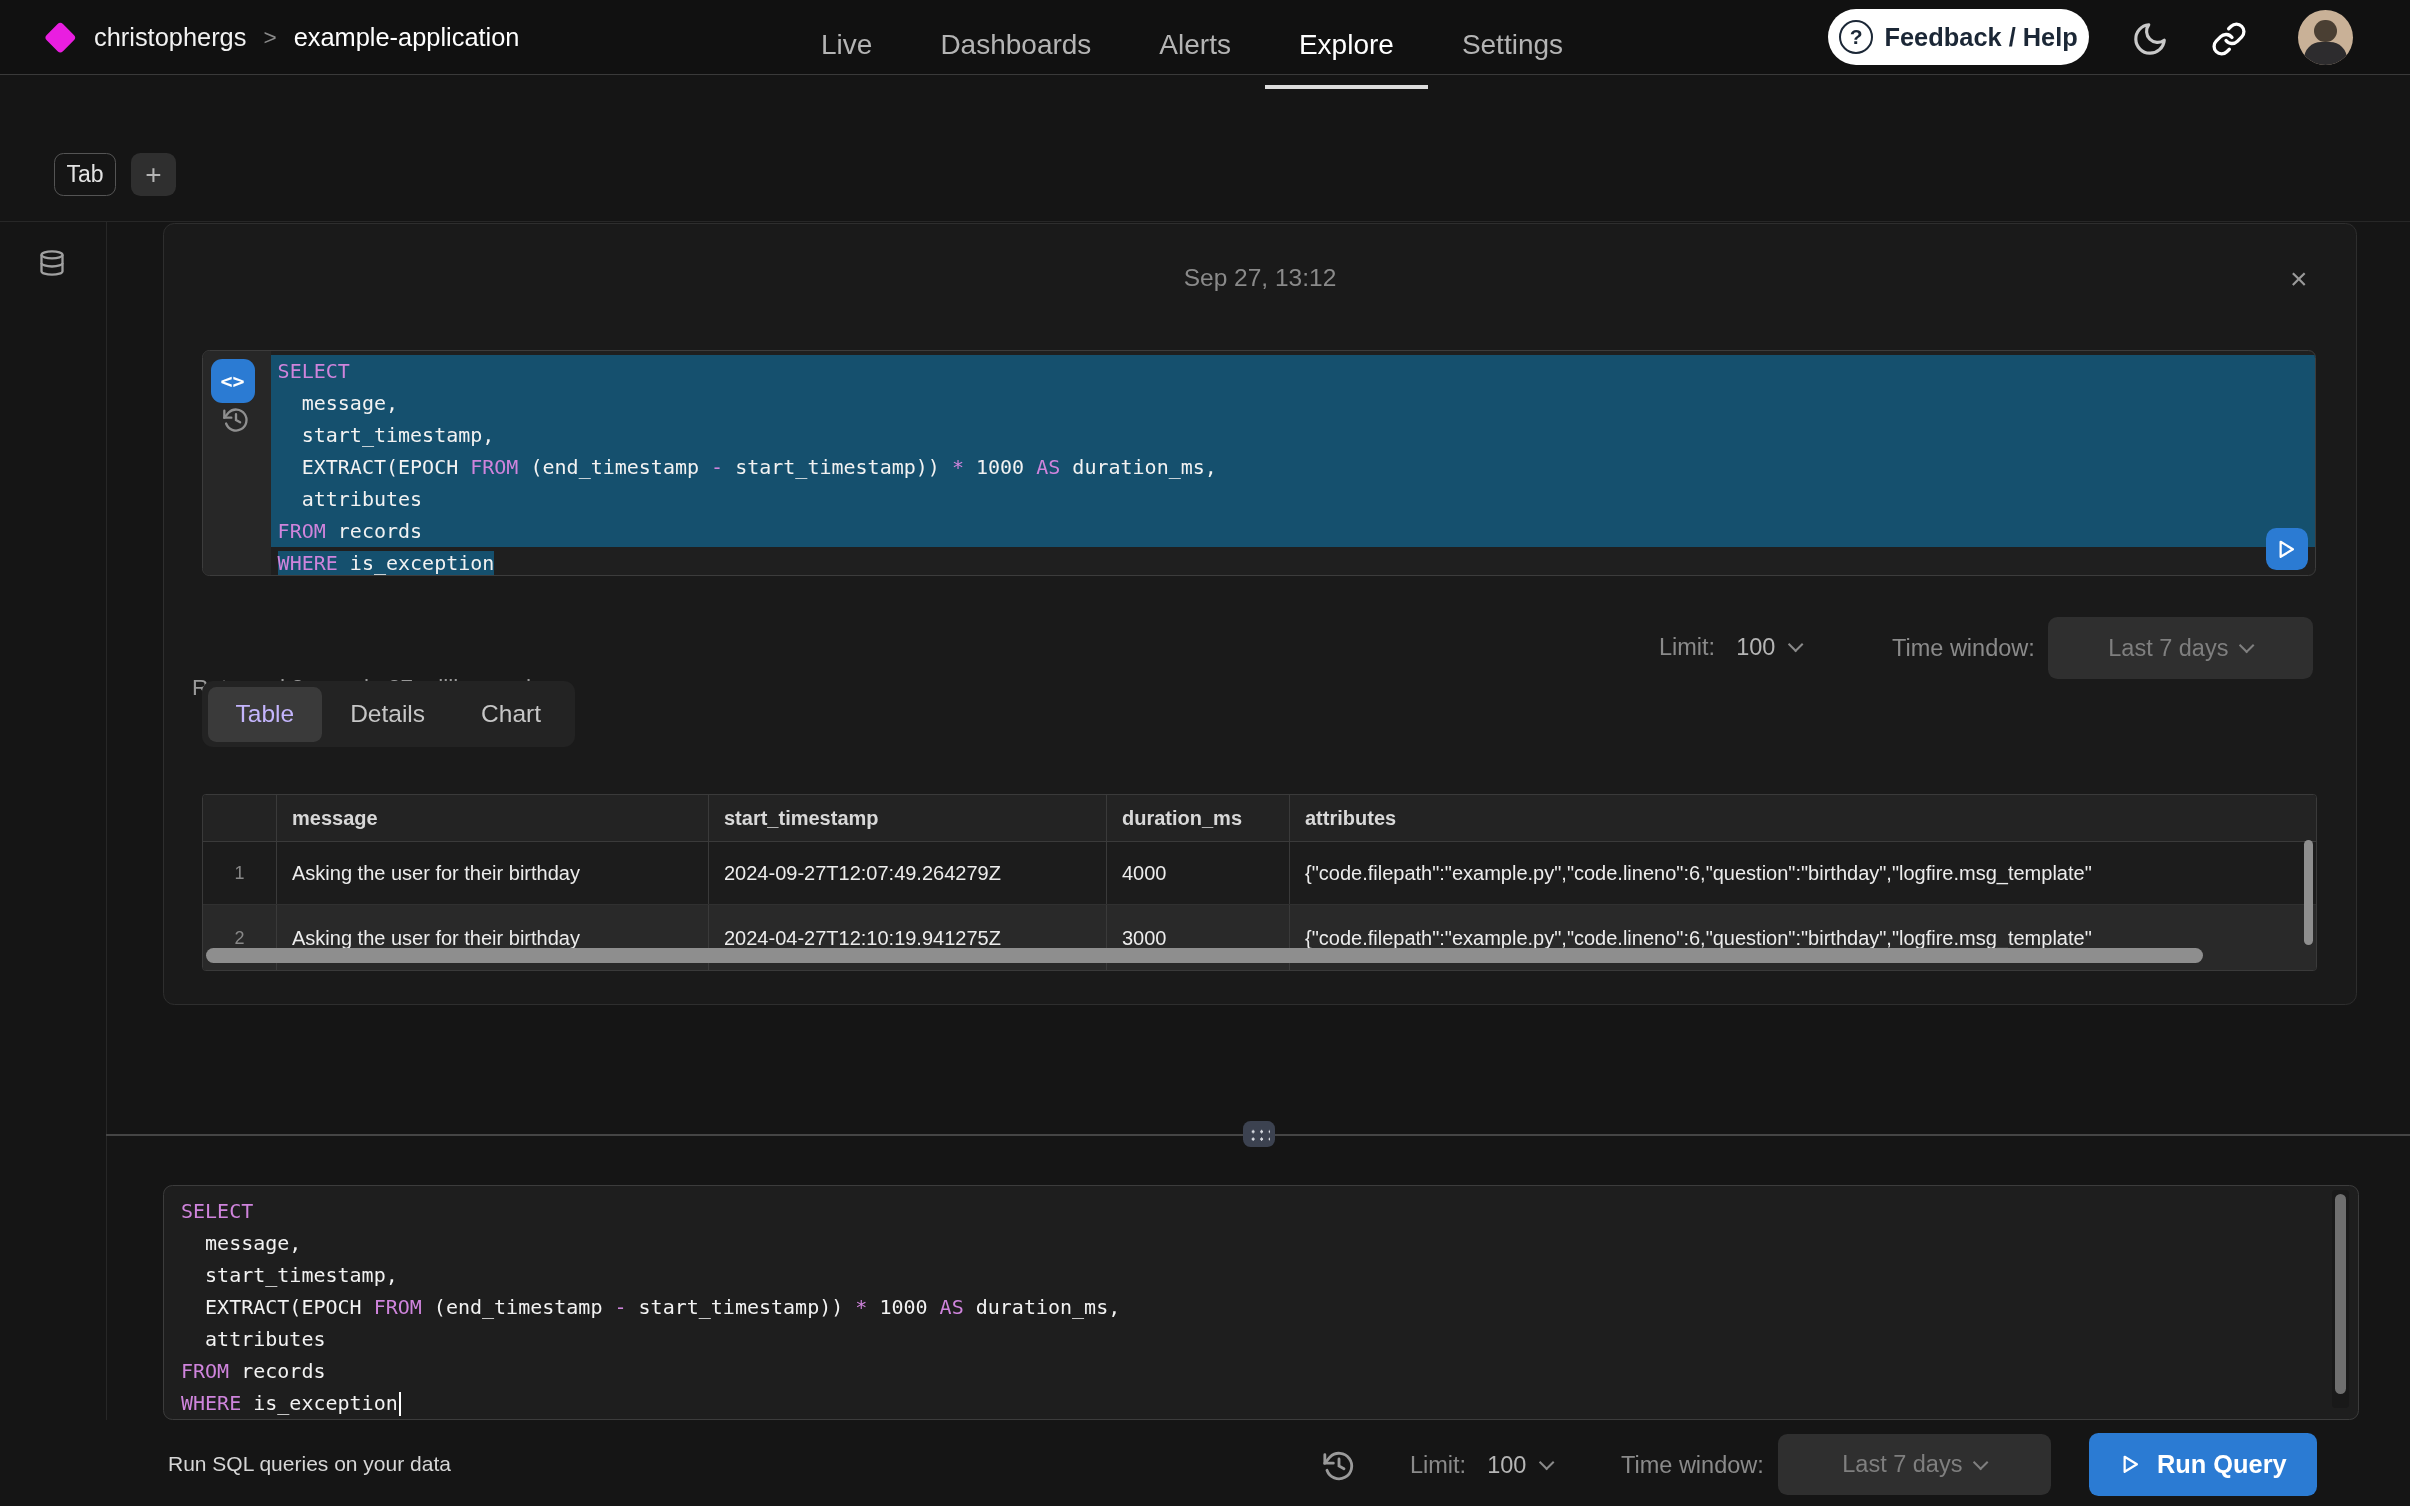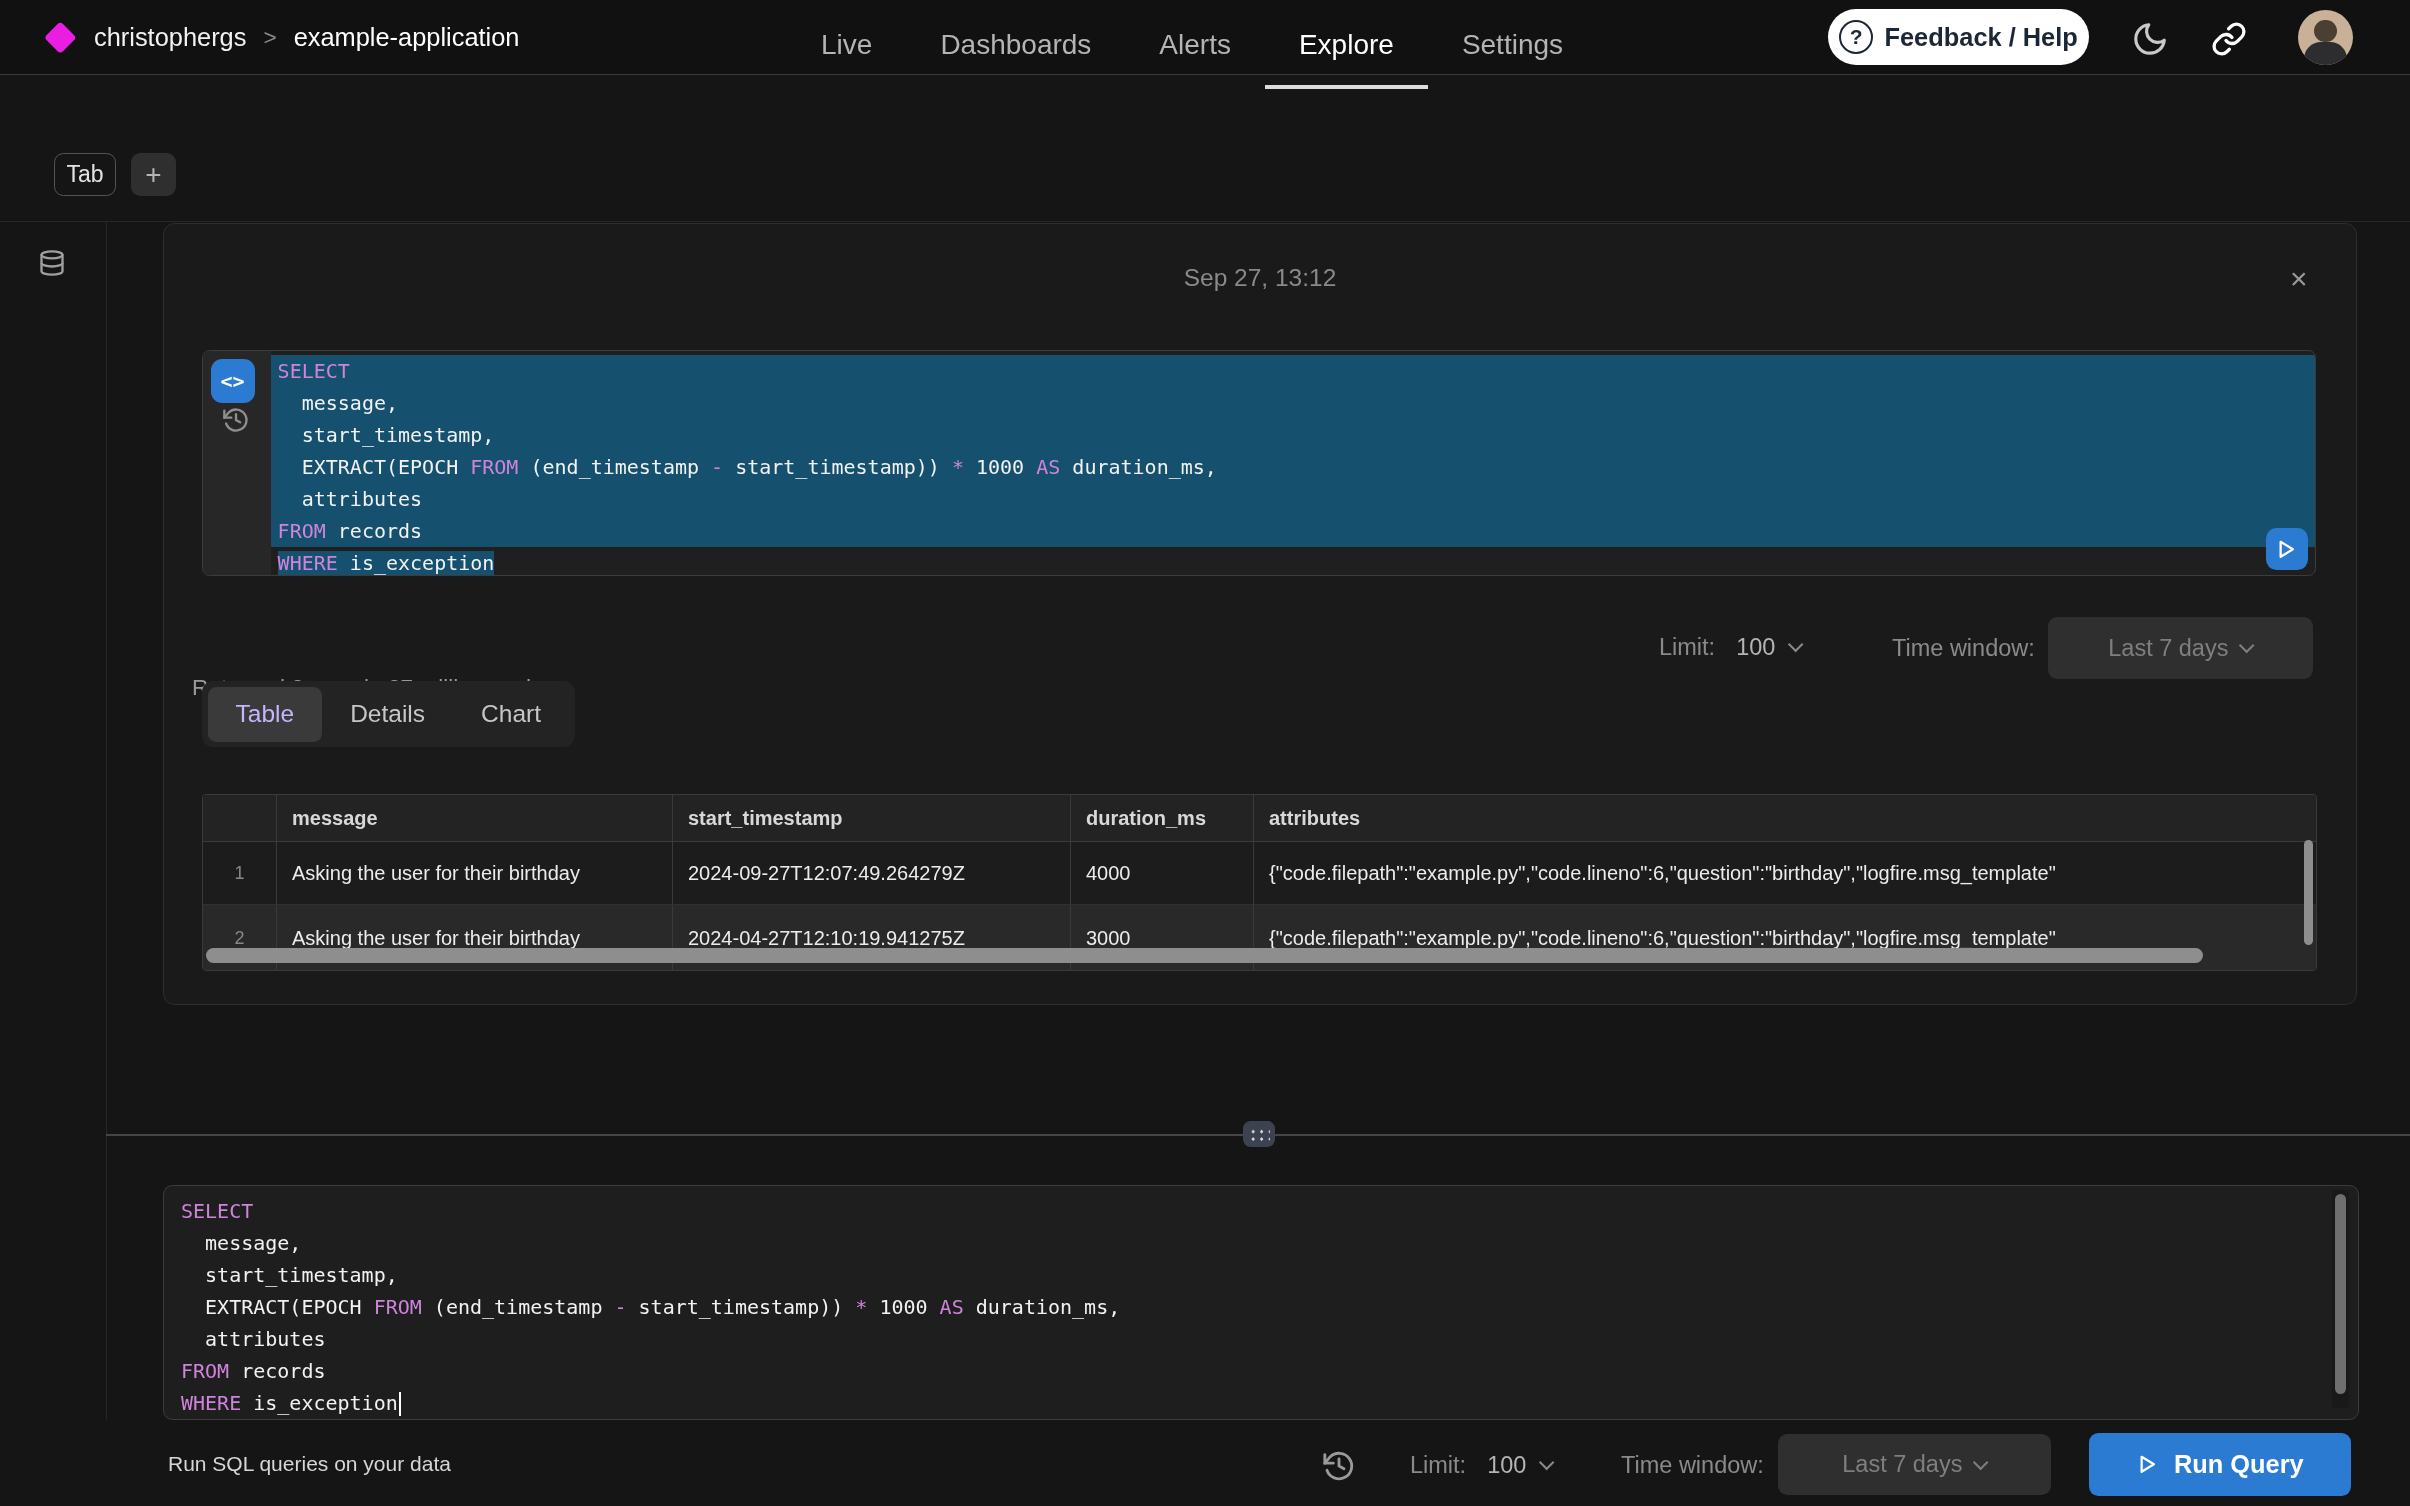--- a/index.html
+++ b/index.html
@@ -97,21 +97,21 @@
   .rtable { position:absolute; left:202px; top:794px; width:2115px; height:177px;
           border:0.9px solid #3a3a3a; border-radius:3.8px; background:#1c1c1c; overflow:hidden; }
   .t-row { display:flex; width:100%; }
   .t-head { height:47px; background:#232323; border-bottom:0.9px solid #3a3a3a; }
   .t-r1 { height:63px; background:#1c1c1c; border-bottom:0.9px solid #303030; }
   .t-r2 { height:66px; background:#292929; }
   .t-cell { flex:none; display:flex; align-items:center; padding:0 15px; overflow:hidden;
           white-space:nowrap; border-left:0.9px solid #3a3a3a; font-size:20px; color:#ececec; }
   .t-cell:first-child { border-left:none; }
   .c-num { width:73px; justify-content:center; color:#888888; font-size:18px; }
-  .c-msg { width:396px; } .c-ts { width:398px; } .c-dur { width:183px; } .c-attr { flex:1 1 auto; }
+  .c-msg { width:396px; } .c-ts { width:398px;margin-left:36px; } .c-dur { width:183px; } .c-attr { flex:1 1 auto; }
   .t-head .t-cell { color:#d8d8d8; font-weight:bold; }
   .hscroll { position:absolute; left:2.8px; top:153px; width:1997px; height:15px;
           background:#8e8e8e; border-radius:7.5px; }
   .vscroll-t { position:absolute; right:2.8px; top:45px; width:9.4px; height:105px;
           background:#8e8e8e; border-radius:4.7px; }
 
   
   .split-line { position:absolute; left:106px; top:1134px; width:2304px; height:1.9px; background:#454545; }
   .split-handle { position:absolute; left:1243px; top:1121px; width:32px; height:26px;
           border-radius:7.5px; background:#3c4250; display:flex; align-items:center; justify-content:center; }
@@ -128,21 +128,21 @@
 
   
   .hint { position:absolute; left:168px; top:1452px; font-size:21px; color:#d6d6d6; }
   .f-hist { position:absolute; left:1322px; top:1449px; }
   .f-limit { position:absolute; left:1410px; top:1439px; height:53px; display:flex; align-items:center; font-size:23.5px; }
   .f-twlab { position:absolute; left:1621px; top:1452px; font-size:23.5px; color:#8a8a8a; }
   .f-twbtn { position:absolute; left:1778px; top:1434px; width:273px; height:61px; border-radius:9.4px;
           background:#2f2f2f; display:flex; align-items:center; justify-content:center; gap:13px;
           font-size:23.5px; color:#7f7f7f; }
   .f-twbtn .chev { border-color:#7f7f7f; margin-top:-3.8px; margin-left:0; }
-  .run-btn { position:absolute; left:2089px; top:1433px; width:262px; height:63px; border-radius:9.4px;
+  .run-btn { position:absolute; left:2089px; top:1433px; width:228px; height:63px; border-radius:9.4px;
           background:#2b7bd3; display:flex; align-items:center; justify-content:center; gap:15px;
           color:#ffffff; font-size:25.4px; font-weight:bold; }
   svg { display:block; }
 </style>
 </head>
 <body>
 
 <div id="app">
 
   <div class="topnav">

